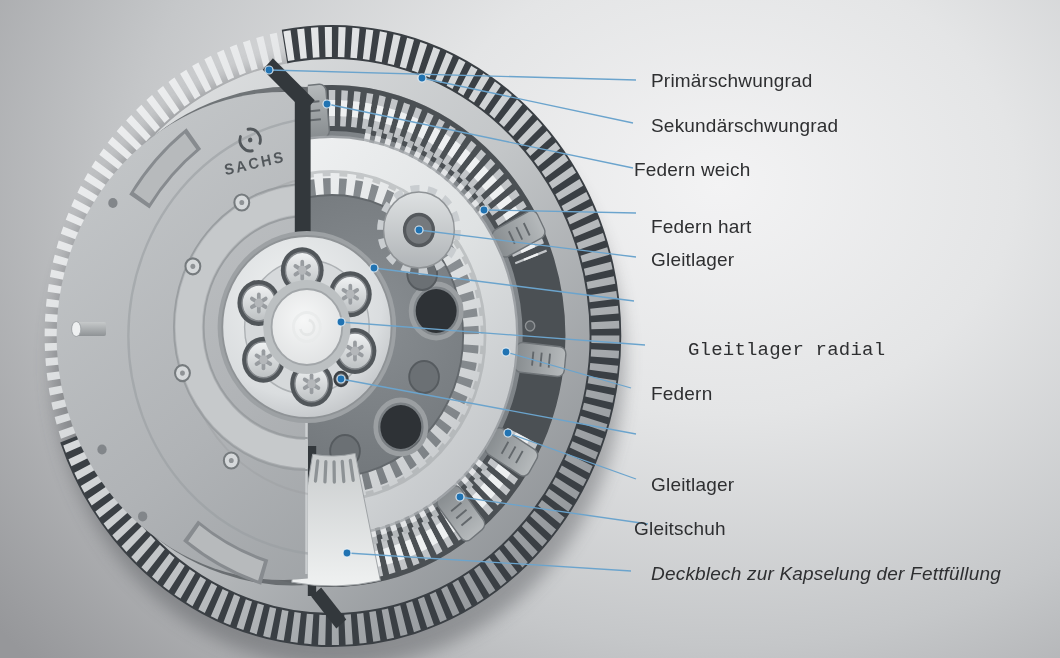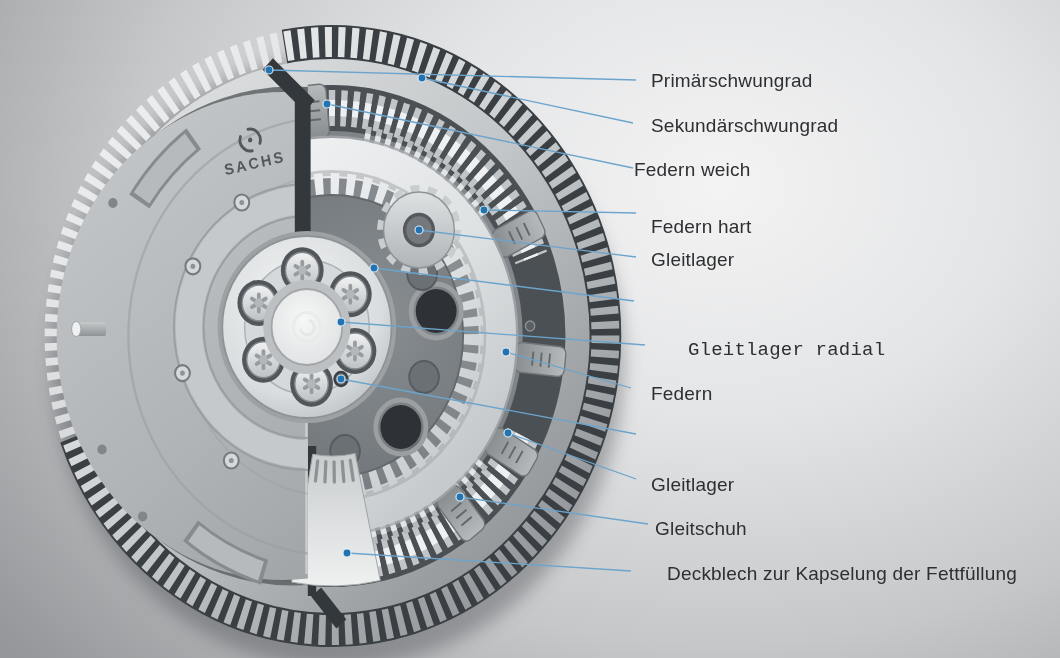--- a/index.html
+++ b/index.html
@@ -309,17 +309,17 @@
 
 <div id="labels" class="labels">
       <div class="label" style="left: 651px; top: 81px; color: rgb(46, 47, 49);">Primärschwungrad</div>
       <div class="label" style="left: 651px; top: 126px; color: rgb(46, 47, 49);">Sekundärschwungrad</div>
       <div class="label" style="left: 634px; top: 170px; color: rgb(46, 47, 49);">Federn weich</div>
       <div class="label" style="left: 651px; top: 215px; color: rgb(46, 47, 49); margin-top: 12px;">Federn hart</div>
       <div class="label" style="left: 651px; top: 260px; color: rgb(46, 47, 49);">Gleitlager</div>
       <div class="label" style="left: 688px; top: 350px; color: rgb(46, 47, 49); font-family: Liberation Mono, monospace;">Gleitlager radial</div>
       <div class="label" style="left: 651px; top: 394px; color: rgb(46, 47, 49);">Federn</div>
       <div class="label" style="left: 651px; top: 485px; color: rgb(46, 47, 49);">Gleitlager</div>
-      <div class="label" style="left: 655px; top: 529px; color: rgb(46, 47, 49);">Gleitschuh</div>
-      <div class="label" style="left: 667px; top: 574px; color: rgb(46, 47, 49);">Deckblech zur Kapselung der Fettfüllung</div>
+      <div class="label" style="left: 634px; top: 529px; color: rgb(46, 47, 49);">Gleitschuh</div>
+      <div class="label" style="left: 651px; top: 574px; color: rgb(46, 47, 49); font-style: italic;">Deckblech zur Kapselung der Fettfüllung</div>
     </div>
 
 </div>
 
 </body></html>

